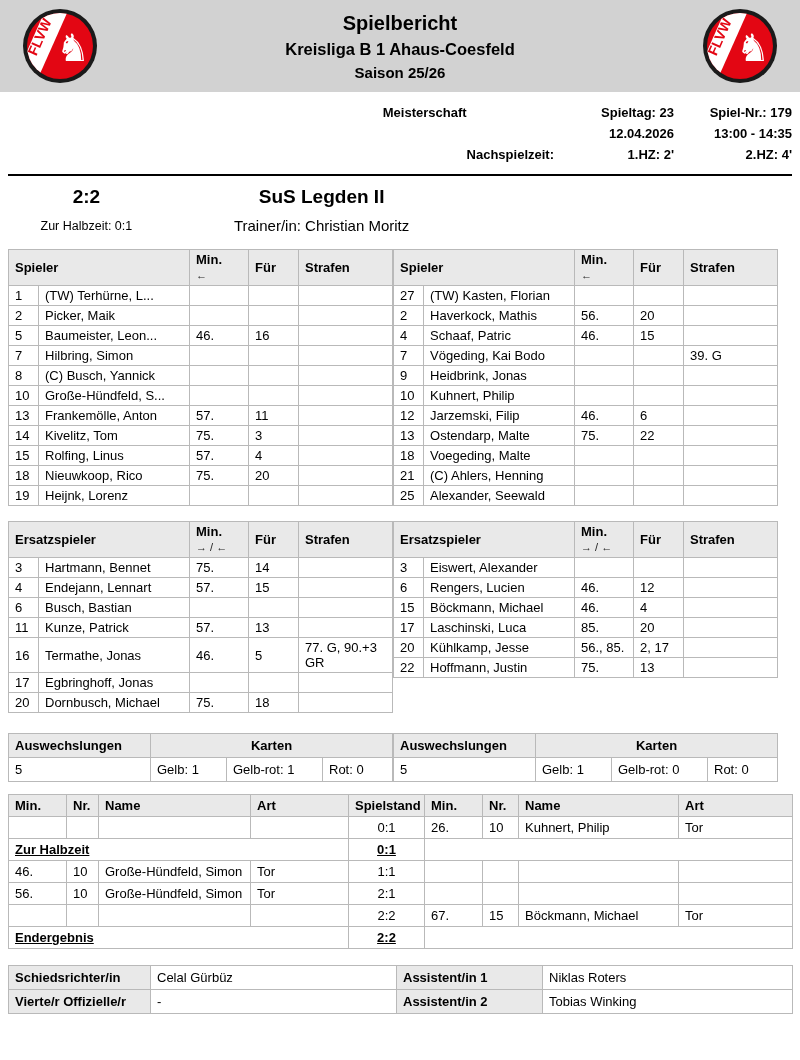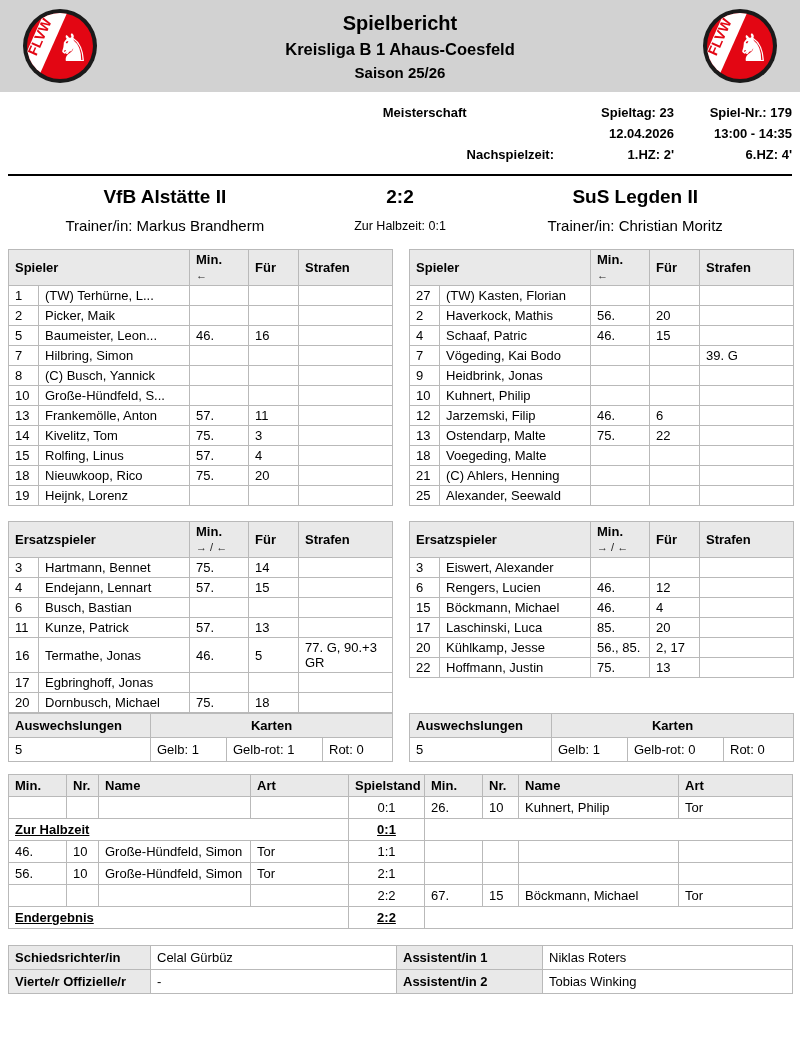--- a/index.html
+++ b/index.html
@@ -42,21 +42,21 @@
   .team-name { font-size:19px; font-weight:bold; }
   .coach { font-size:15px; margin-top:9px; }
   .score { font-size:19px; font-weight:bold; }
   .halftime { font-size:12.5px; margin-top:11px; }
 
   
   table { border-collapse:collapse; table-layout:fixed; }
   td, th { border:1px solid #b9b9b9; padding:2px 6px; text-align:left; vertical-align:middle;
            overflow:hidden; line-height:15px; }
   th { background:#e9e9e9; font-weight:bold; }
-  .halves { display:flex; gap:16px; padding:0 8px; margin-top:15px; align-items:flex-start; }
+  .halves { display:flex; padding:0 8px; margin-top:15px; align-items:flex-start; }
   .lineup { width:384px; }
   .lineup col.c-nr   { width:30px; }
   .lineup col.c-name { width:151px; }
   .lineup col.c-min  { width:59px; }
   .lineup col.c-fuer { width:50px; }
   .lineup col.c-straf{ width:94px; }
   .arrows { font-weight:normal; font-size:11px; color:#222; }
 
   
   .cards { width:384px; }
@@ -142,32 +142,28 @@
         <span class="meta-cell-b">Spieltag: 23</span>
         <span class="meta-cell-c">Spiel-Nr.: 179</span>
       </div>
       <div class="meta-row">
         <span class="meta-cell-b">12.04.2026</span>
         <span class="meta-cell-c">13:00 - 14:35</span>
       </div>
       <div class="meta-row">
         <span class="meta-cell-a">Nachspielzeit:</span>
         <span class="meta-cell-b">1.HZ: 2'</span>
-        <span class="meta-cell-c">6.HZ: 4'</span>
+        <span class="meta-cell-c">2.HZ: 4'</span>
       </div>
     </div>
   </div>
 
   <hr class="rule">
 
   <div class="teams">
-    <div class="team-col">
-      <div class="team-name">VfB Alstätte II</div>
-      <div class="coach">Trainer/in: Markus Brandherm</div>
-    </div>
     <div class="score-col">
       <div class="score">2:2</div>
       <div class="halftime">Zur Halbzeit: 0:1</div>
     </div>
     <div class="team-col">
       <div class="team-name">SuS Legden II</div>
       <div class="coach">Trainer/in: Christian Moritz</div>
     </div>
   </div>
 
@@ -528,21 +524,21 @@
             <td>22</td>
             <td>Hoffmann, Justin</td>
             <td>75.</td>
             <td>13</td>
             <td></td>
           </tr>
         </tbody>
     </table>
   </div>
 
-  <div class="halves" style="margin-top:0;">
+  <div class="halves" style="margin-top:20px;">
     <table class="cards">
       <colgroup>
           <col class="k-a">
           <col class="k-b">
           <col class="k-c">
           <col class="k-d">
         </colgroup>
       <tbody>
           <tr>
         <th>Auswechslungen</th>

